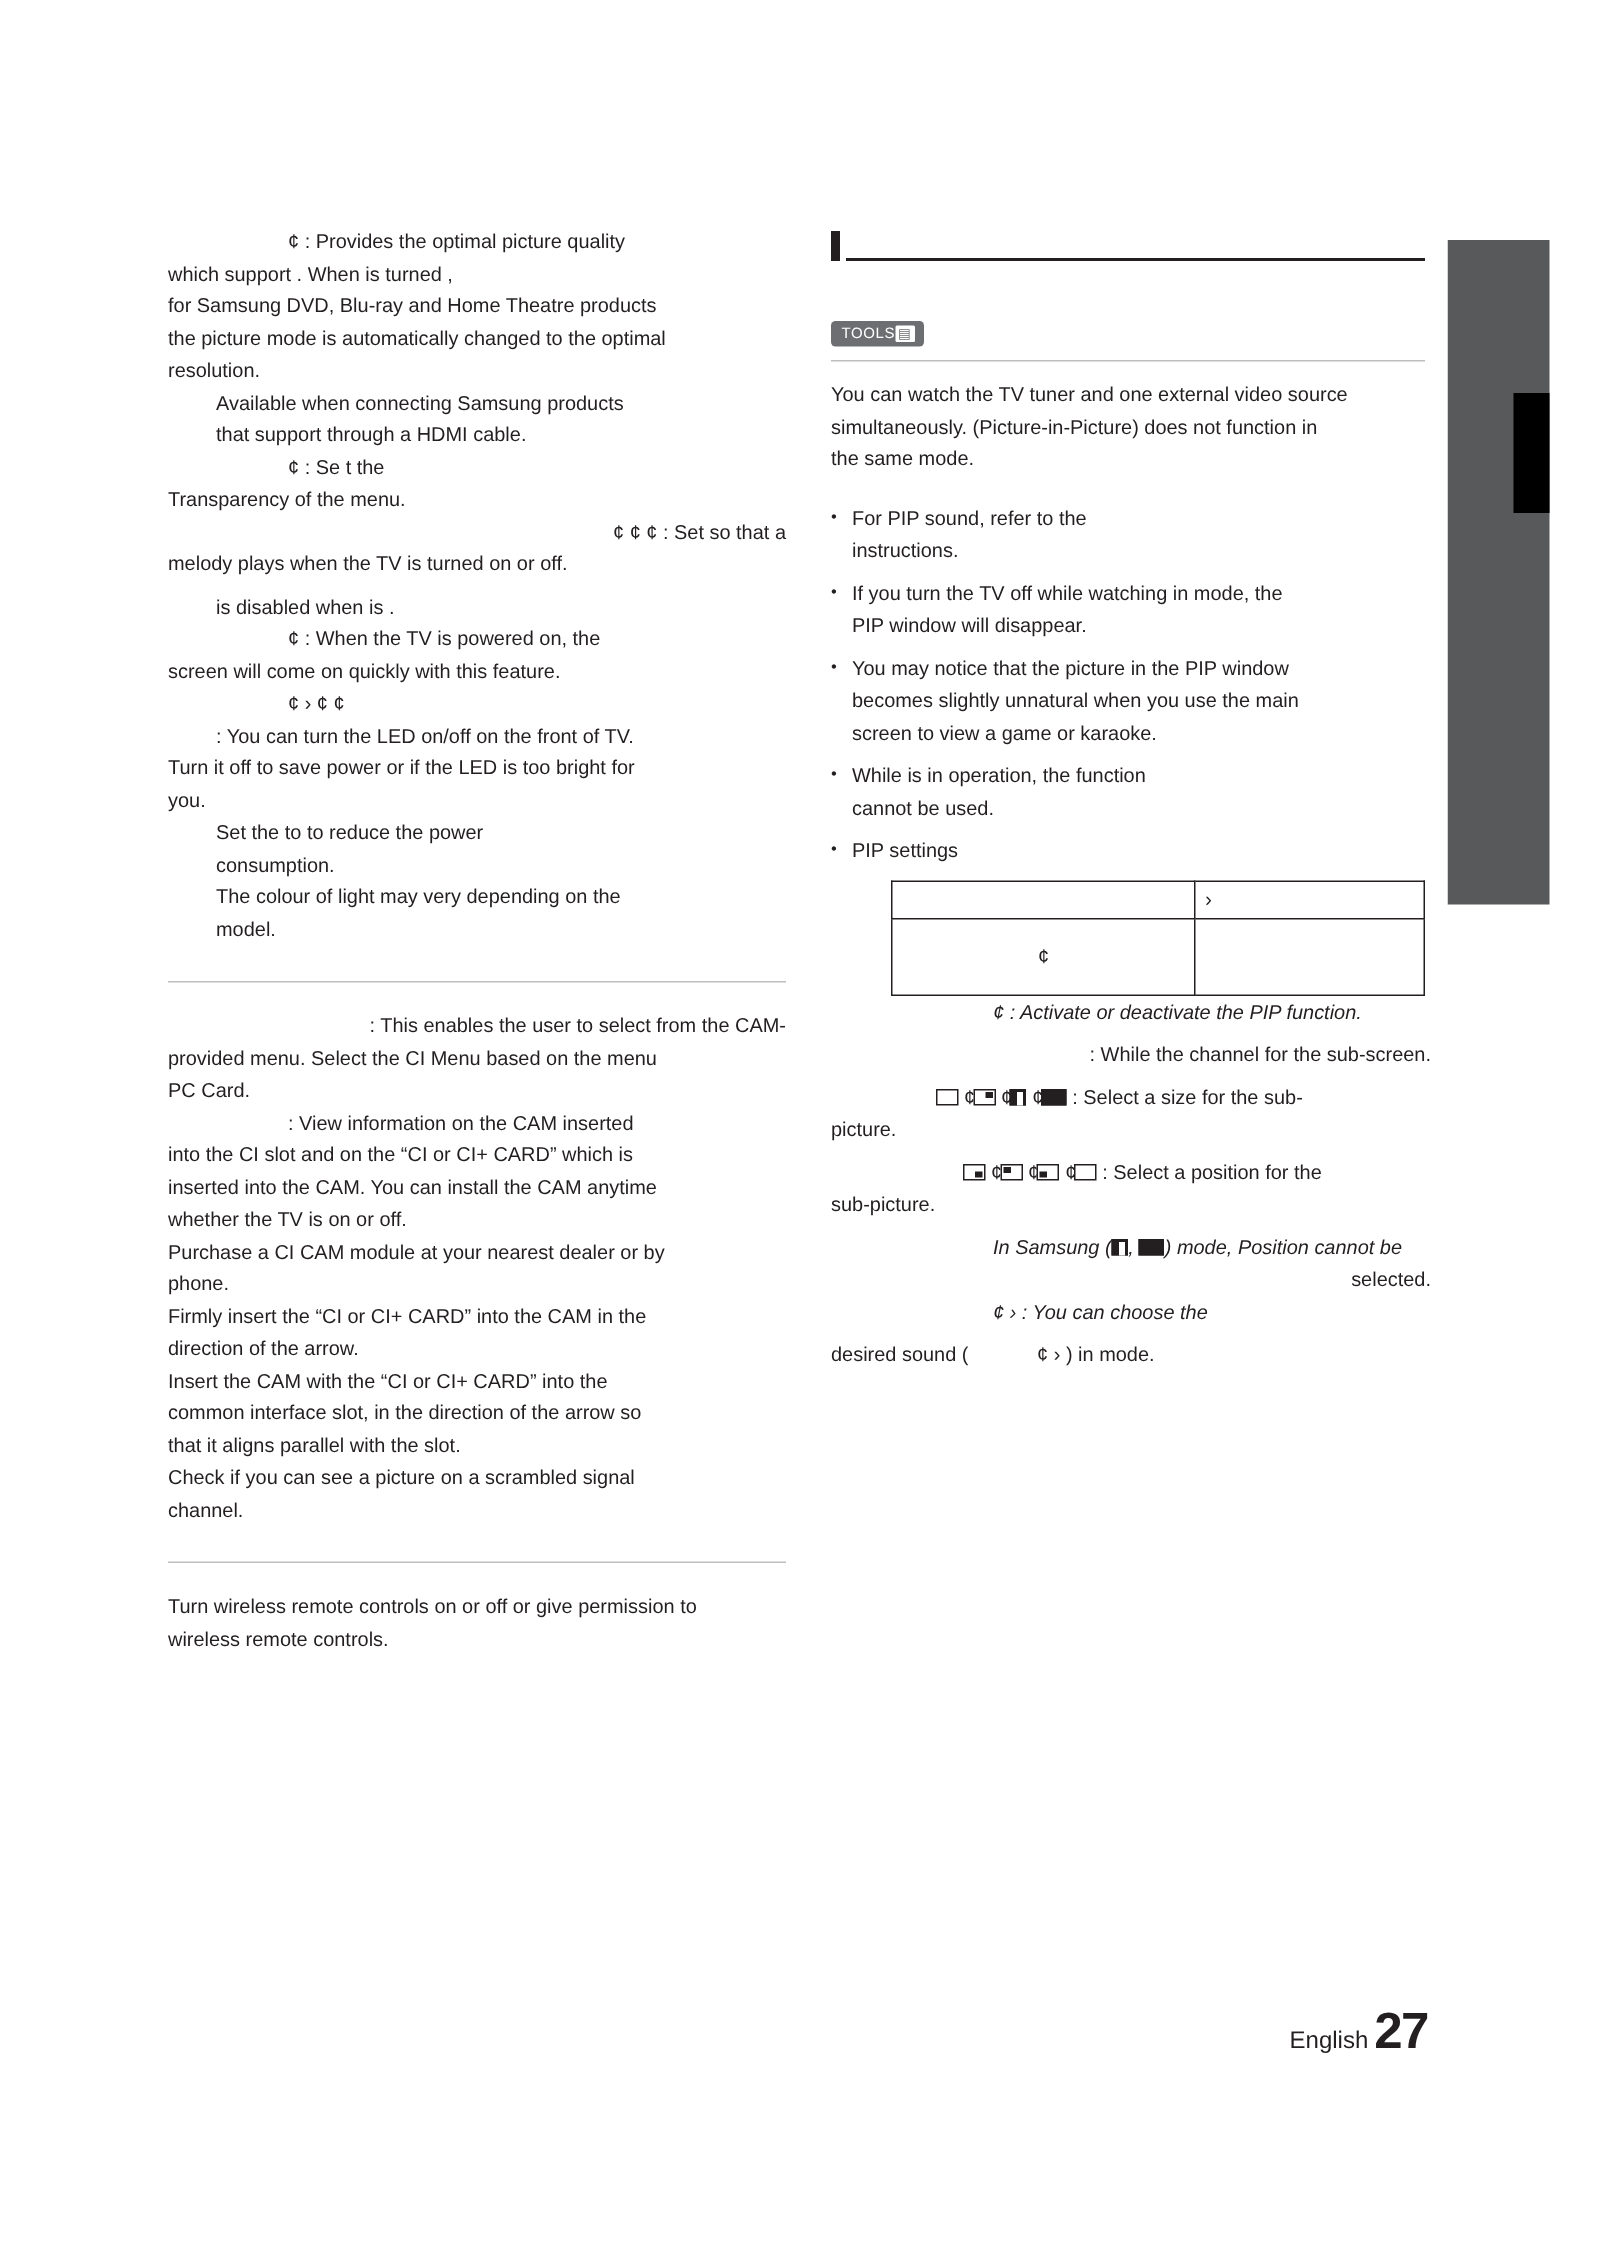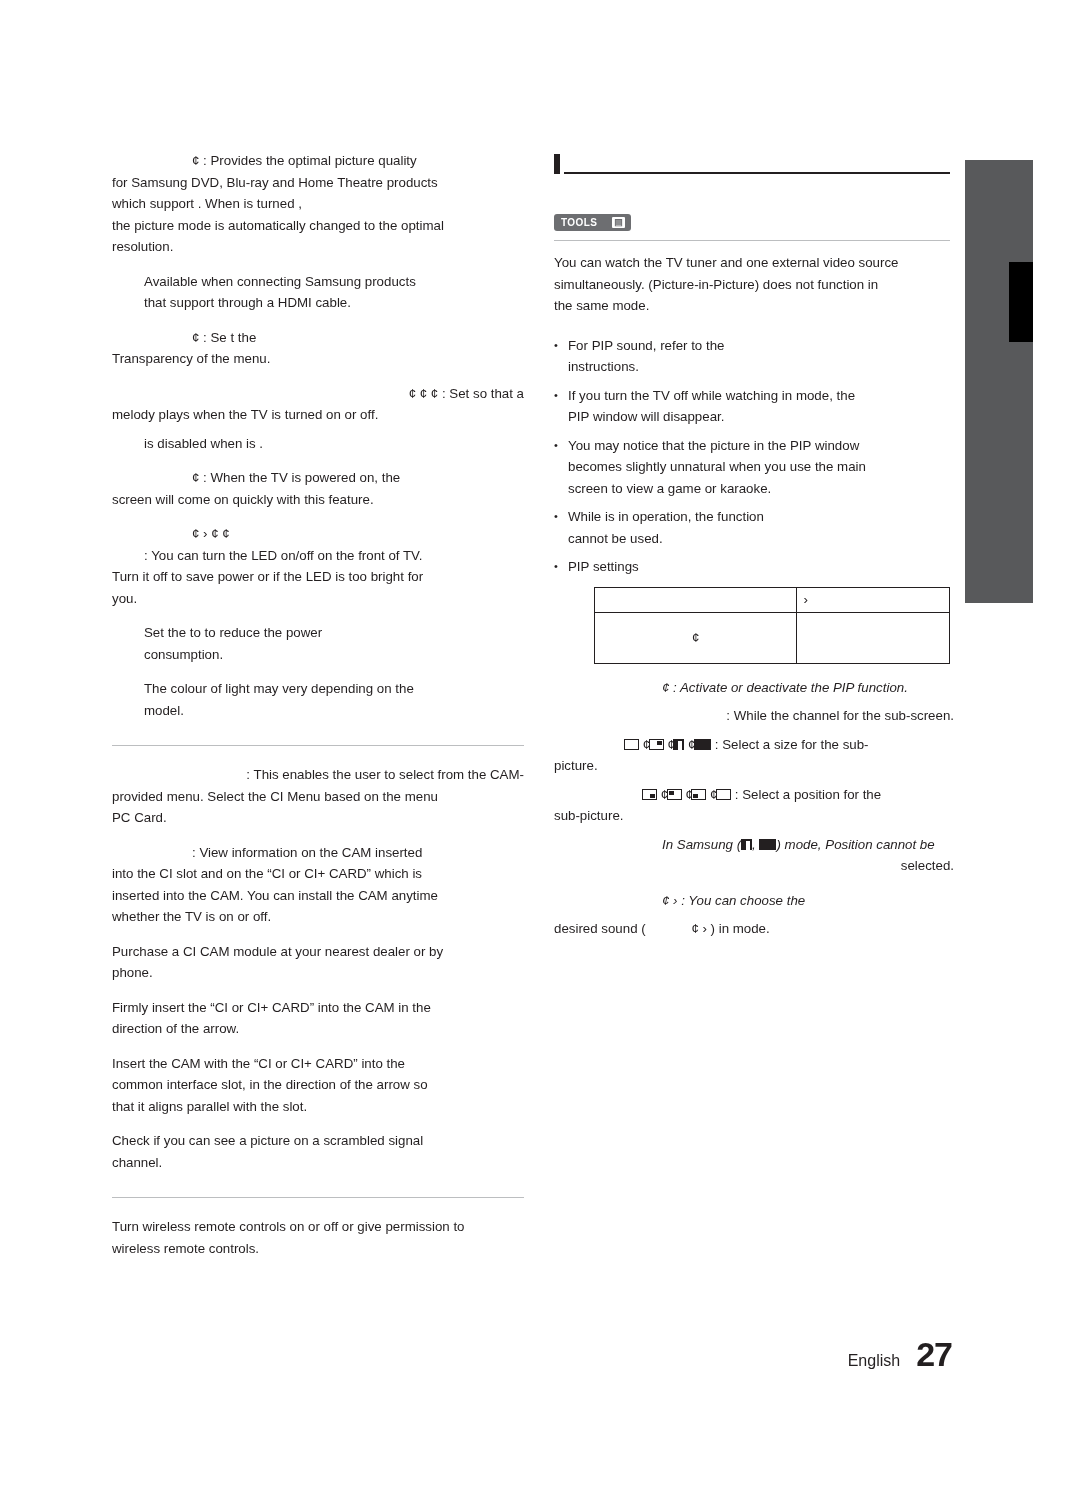--- a/index.html
+++ b/index.html
@@ -67,21 +67,21 @@
     font-size: 13.3px;
     line-height: 21.5px;
     margin: 0 0 0 0;
     color: #231f20;
   }
   .indent1 { padding-left: 32px; }
   .indent2 { padding-left: 62px; text-align: right; }
   .indent3 { padding-left: 80px; }
   .indent4 { padding-left: 108px; font-style: italic; }
   .gap-sm { margin-top: 7px; }
-  .gap-md { margin-top: 13px; }
+  .gap-md { }
 
   .bullet-row {
     display: flex;
     font-size: 13.3px;
     line-height: 21.5px;
     margin-top: 7px;
   }
   .bullet-dot {
     width: 14px;
     flex: 0 0 14px;
@@ -116,25 +116,25 @@
     left: 10px; top: 22px;
     width: 386px;
     height: 2px;
     background: #231f20;
   }
 
   
   .tools-badge {
     display: inline-flex;
     align-items: center;
-    gap: 15px;
+    gap: 0;
     background: #6d6e71;
     color: #ffffff;
     font-size: 10px;
-    font-weight: bold;
+    font-weight: normal;
     letter-spacing: 0.4px;
     padding: 3px 6px 3px 7px;
     border-radius: 3px;
   }
   .tools-badge .glyph {
     font-size: 9px;
     background: #ffffff;
     color: #6d6e71;
     padding: 0 2px;
     border-radius: 1px;
@@ -208,21 +208,21 @@
 
   .cent { display:inline-block; width: 6px; }
 
   
   .footer {
     position: absolute;
     right: 128px;
     bottom: 120px;
     display: flex;
     align-items: baseline;
-    gap: 16px;
+    gap: 4px;
   }
   .footer .lang {
     font-size: 16px;
     color: #231f20;
   }
   .footer .num {
     font-size: 34px;
     font-weight: bold;
     color: #231f20;
     letter-spacing: -1px;
@@ -233,22 +233,22 @@
 
 <div class="page">
 
   <div class="edge-bar"></div>
   <div class="edge-bar-3"></div>
   <div class="edge-bar-2"></div>
 
   <div class="col-left">
 
     <div class="p indent3">¢ : Provides the optimal picture quality</div>
+    <div class="p">which support                   . When                      is turned        ,</div>
     <div class="p">for Samsung DVD, Blu-ray and Home Theatre products</div>
-    <div class="p">which support                   . When                      is turned        ,</div>
     <div class="p">the picture mode is automatically changed to the optimal</div>
     <div class="p">resolution.</div>
 
     <div class="p indent1 gap-md">Available when connecting Samsung products</div>
     <div class="p indent1">that support                     through a HDMI cable.</div>
 
     <div class="p indent3 gap-md">¢       : Se t the</div>
     <div class="p">Transparency of the menu.</div>
 
     <div class="p indent2 gap-md">¢      ¢            ¢       : Set so that a</div>

